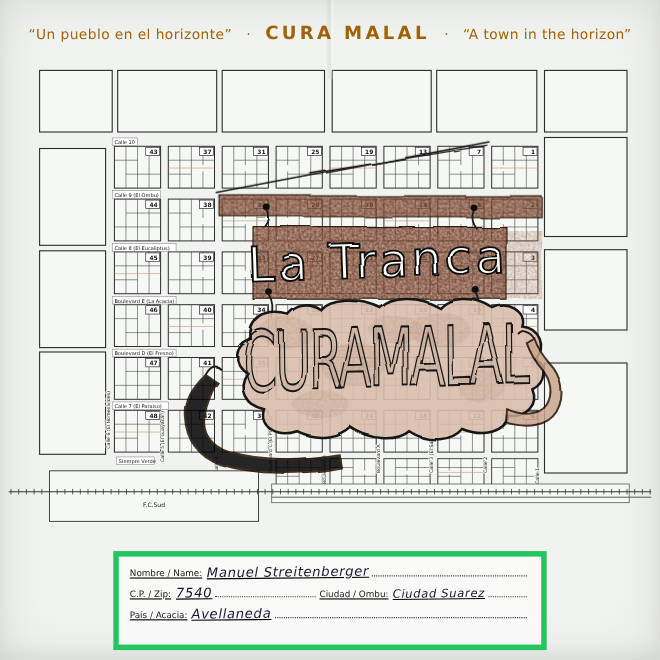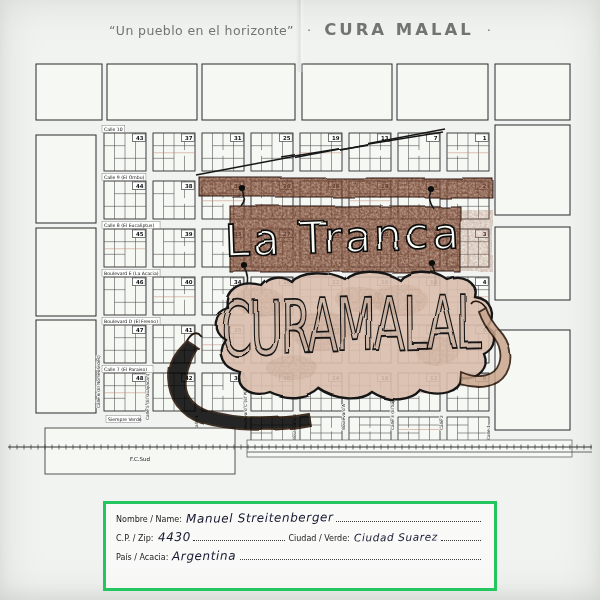--- a/index.html
+++ b/index.html
@@ -2,45 +2,46 @@
 <html><head>
 <meta charset="utf-8">
 <style>
   html,body{margin:0;padding:0;background:#dfe1de;}
   .page{position:relative;width:600px;height:600px;background:#f1f3f0;overflow:hidden;
         font-family:"DejaVu Sans",sans-serif;
         box-shadow:inset 0 0 45px rgba(0,0,0,.10), inset 0 -6px 14px rgba(0,0,0,.05);}
   .crease{position:absolute;left:296px;top:0;width:9px;height:72px;
           background:linear-gradient(90deg,rgba(0,0,0,0) 0%,rgba(0,0,0,.07) 45%,rgba(255,255,255,.25) 60%,rgba(0,0,0,0) 100%);}
   .titlebar{position:absolute;left:0;top:20px;width:600px;display:flex;justify-content:center;
-            align-items:baseline;gap:13px;color:#737373;}
+            align-items:baseline;gap:13px;color:#a16207;}
   .q{font-size:12.5px;letter-spacing:.4px;}
   .dot{font-size:13px;}
   .main-title{font-size:16.5px;font-weight:bold;letter-spacing:3px;}
   #map-svg{position:absolute;left:0;top:0;width:600px;height:500px;}
   .form-box{position:absolute;left:103px;top:501px;width:394px;height:90px;
-            border:3px solid #22c55e;background:rgba(255,255,255,.55);
-            padding:7px 10px 0 10px;box-sizing:border-box;}
+            border:5px solid #22c55e;background:rgba(255,255,255,.55);
+            padding:7px 10px 0 10px;box-sizing:border-box;text-decoration:underline;}
   .frow{display:flex;align-items:baseline;height:19px;}
   .flabel{font-size:8px;color:#1b1b1b;white-space:nowrap;margin-right:4px;}
   .hw{font-family:"DejaVu Sans",sans-serif;font-style:italic;color:#181832;
       white-space:nowrap;transform:rotate(-.6deg);letter-spacing:.6px;}
   .hw-lg{font-size:12px;} .hw-md{font-size:10.5px;}
   .leader{flex:1 1 auto;border-bottom:1.6px dotted #3c3c3c;height:10px;margin:0 3px;}
   .leader-fixed{flex:0 0 auto;border-bottom:1.6px dotted #3c3c3c;height:10px;margin:0 3px;}
 </style>
 </head>
 <body>
 
 <div class="page">
   <div class="titlebar">
     <span class="q">“Un pueblo en el horizonte”</span>
     <span class="dot">·</span>
     <span class="main-title">CURA MALAL</span>
     <span class="dot">·</span>
+    <span class="q">“A town in the horizon”</span>
   </div>
 
   <svg id="map-svg" viewBox="0 0 600 500" xmlns="http://www.w3.org/2000/svg">
       <defs>
         <filter id="wob" x="-10%" y="-10%" width="120%" height="120%">
           <feTurbulence type="fractalNoise" baseFrequency="0.013" numOctaves="2" seed="7" result="n"></feTurbulence>
           <feDisplacementMap in="SourceGraphic" in2="n" scale="6"></feDisplacementMap>
         </filter>
         <filter id="crayon">
           <feTurbulence type="fractalNoise" baseFrequency="0.45" numOctaves="2" seed="3" result="n"></feTurbulence>
@@ -807,25 +808,25 @@
   <div class="crease"></div>
 
   <div class="form-box">
     <div class="frow">
       <span class="flabel">Nombre / Name:</span>
       <span class="hw hw-lg">Manuel Streitenberger</span>
       <span class="leader"></span>
     </div>
     <div class="frow">
       <span class="flabel">C.P. / Zip:</span>
-      <span class="hw hw-lg">4430</span>
+      <span class="hw hw-lg">7540</span>
       <span class="leader-fixed" style="width:92px"></span>
-      <span class="flabel">Ciudad / Verde:</span>
+      <span class="flabel">Ciudad / Ombu:</span>
       <span class="hw hw-md">Ciudad Suarez</span>
       <span class="leader"></span>
     </div>
     <div class="frow">
       <span class="flabel">País / Acacia:</span>
-      <span class="hw hw-lg">Argentina</span>
+      <span class="hw hw-lg">Avellaneda</span>
       <span class="leader"></span>
     </div>
   </div>
 </div>
 
 </body></html>

